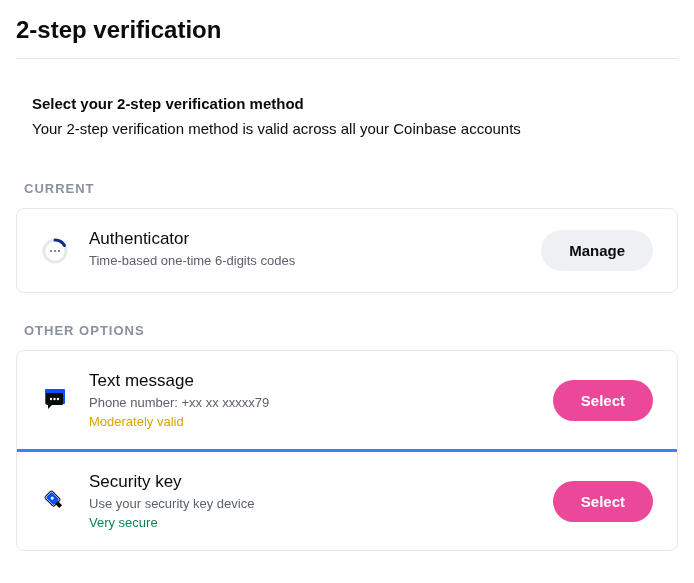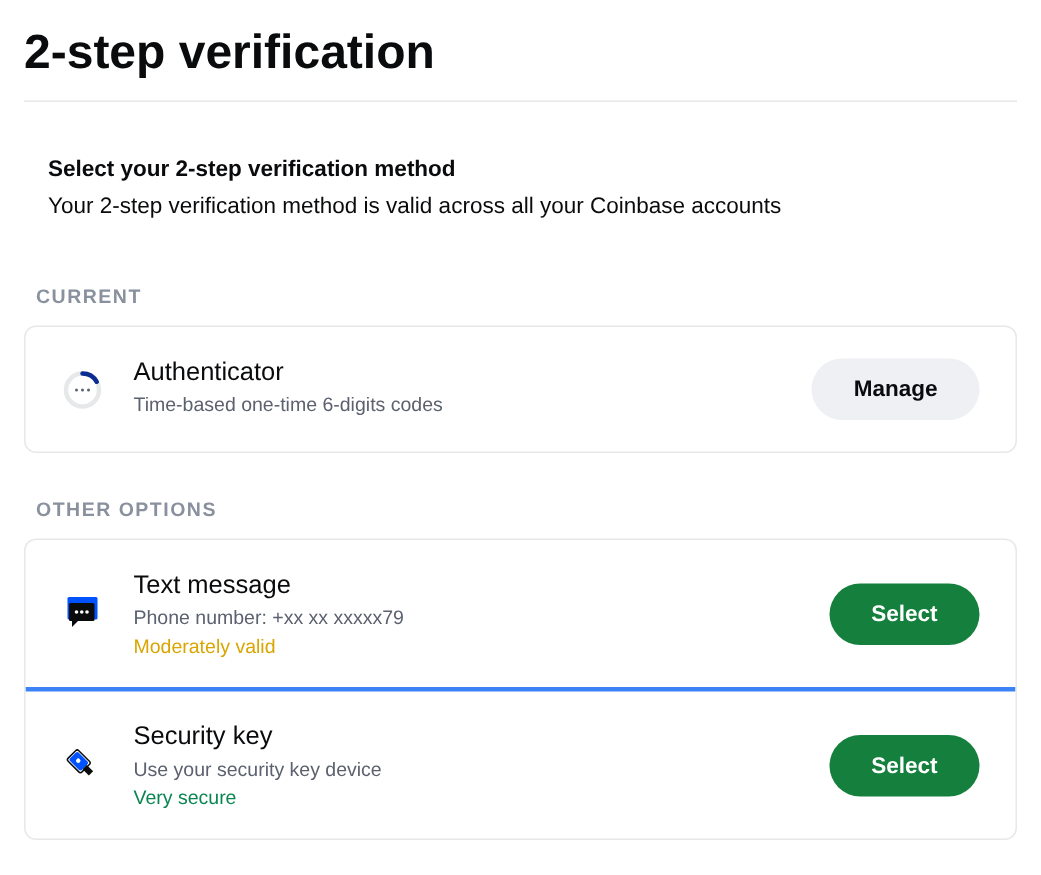--- a/index.html
+++ b/index.html
@@ -8,21 +8,21 @@
       box-sizing: border-box;
     }
     body {
       font-family: -apple-system, BlinkMacSystemFont, "Segoe UI", Helvetica, Arial, sans-serif;
       background: #fff;
       padding: 16px;
       width: 694px;
       color: #0a0b0d;
     }
     .page-title {
-      font-size: 32px;
+      font-size: 24px;
       font-weight: 700;
       margin-bottom: 14px;
     }
     .divider {
       border: none;
       border-top: 1px solid #e6e8ea;
       margin-bottom: 36px;
     }
     .intro {
       padding-left: 16px;
@@ -100,21 +100,21 @@
       font-weight: 600;
       cursor: pointer;
       flex-shrink: 0;
       font-family: inherit;
     }
     .btn-grey {
       background: #eef0f3;
       color: #0a0b0d;
     }
     .btn-primary {
-      background: #15803d;
+      background: #ec4899;
       color: #fff;
     }
   </style>
 </head>
 <body>
 
 <h1 class="page-title">2-step verification</h1>
 <hr class="divider">
 
 <div class="intro">

